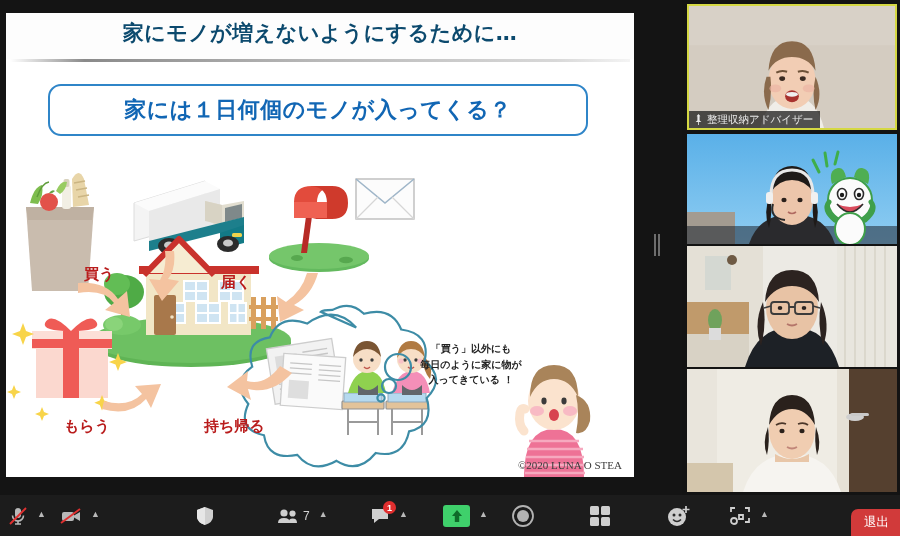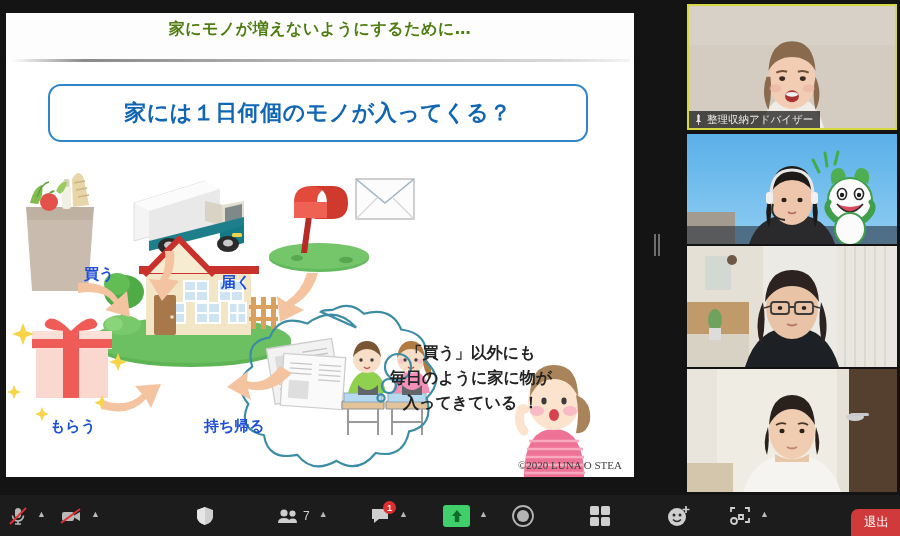--- a/index.html
+++ b/index.html
@@ -21,55 +21,55 @@
     position: absolute; left: 6px; top: 13px; width: 628px; height: 464px;
     background: #ffffff; overflow: hidden;
   }
   #slide-title-bar {
     position: absolute; left: 0; top: 0; width: 100%; height: 46px;
     background: #fdfdfd;
   }
   #slide-title {
     position: absolute; left: 0; top: 6px; width: 100%;
     text-align: center;
-    font-size: 16px; font-weight: bold; color: #4d7c0f;
+    font-size: 21px; font-weight: bold; color: #0c4a6e;
     letter-spacing: .5px;
     font-family: "DejaVu Sans", sans-serif;
   }
   #title-rule {
     position: absolute; left: 4px; top: 46px; width: 620px; height: 3px;
     background: linear-gradient(to right, #ffffff 0%, #8a8a8a 12%, #b9b9b9 50%, #d8d8d8 88%, #f4f4f4 100%);
   }
 
   #subtitle-box {
-    position: absolute; left: 42px; top: 71px; width: 540px; height: 58px;
+    position: absolute; left: 42px; top: 71px; width: 540px; height: 52px;
     border: 2.5px solid #2f85c8; border-radius: 13px; background: #fff;
     display: flex; align-items: center; justify-content: center;
   }
   #subtitle-text {
     font-size: 22px; font-weight: bold; color: #1166b4;
     font-family: "DejaVu Sans", sans-serif; letter-spacing: .5px;
   }
 
   
   #illus { position: absolute; left: 0; top: 132px; width: 628px; height: 332px; }
   #illus svg { display: block; }
 
   .cap {
     position: absolute; font-family: "DejaVu Sans", sans-serif;
-    font-weight: bold; color: #1d4ed8; font-size: 15px; white-space: nowrap;
+    font-weight: bold; color: #b91c1c; font-size: 15px; white-space: nowrap;
   }
   #cap-kau    { left: 78px;  top: 120px; }
   #cap-todoku { left: 215px; top: 128px; }
-  #cap-morau  { left: 44px;  top: 272px; }
+  #cap-morau  { left: 58px;  top: 272px; }
   #cap-mochi  { left: 198px; top: 272px; }
 
   #bubble-text {
     position: absolute; left: 370px; top: 196px; width: 190px;
-    text-align: center; font-size: 16px; font-weight: bold; color: #232323;
+    text-align: center; font-size: 10px; font-weight: bold; color: #232323;
     line-height: 1.55; font-family: "DejaVu Sans", sans-serif;
     white-space: pre-line;
   }
   #copyright {
     position: absolute; right: 12px; bottom: 6px;
     font-size: 11px; color: #3d3d3d; font-family: Liberation Serif, serif;
   }
 
   
   #drag-handle {

